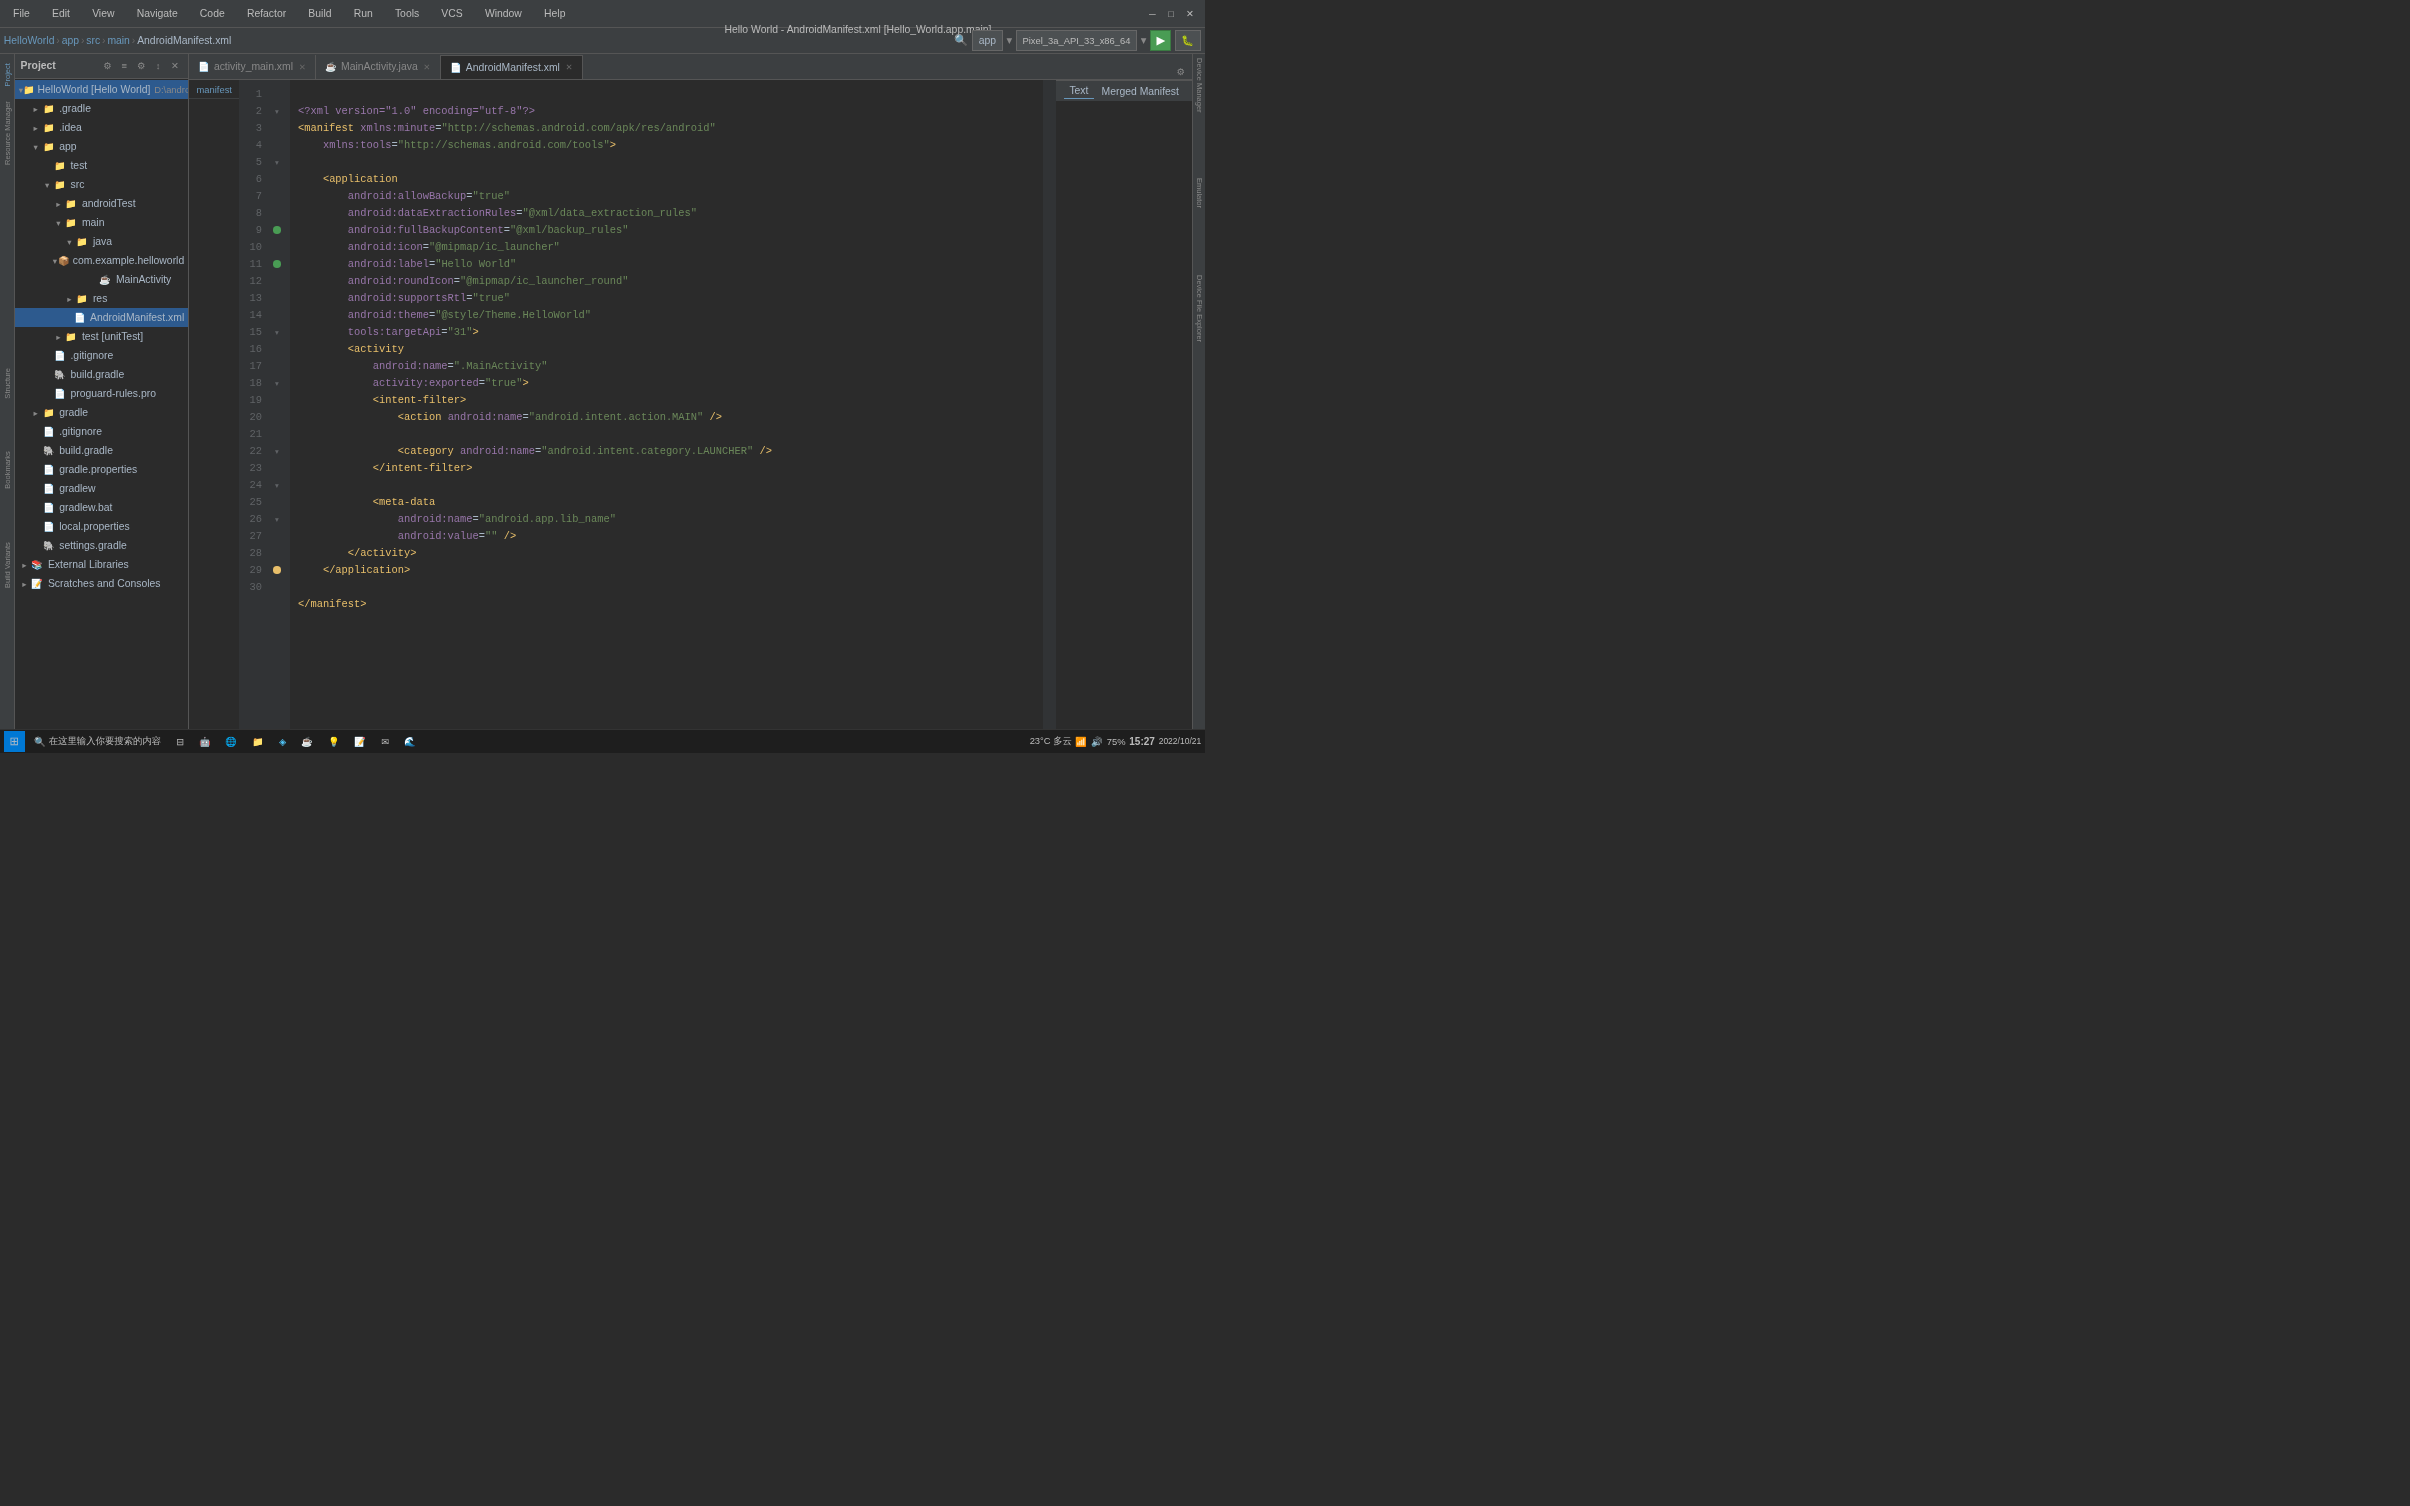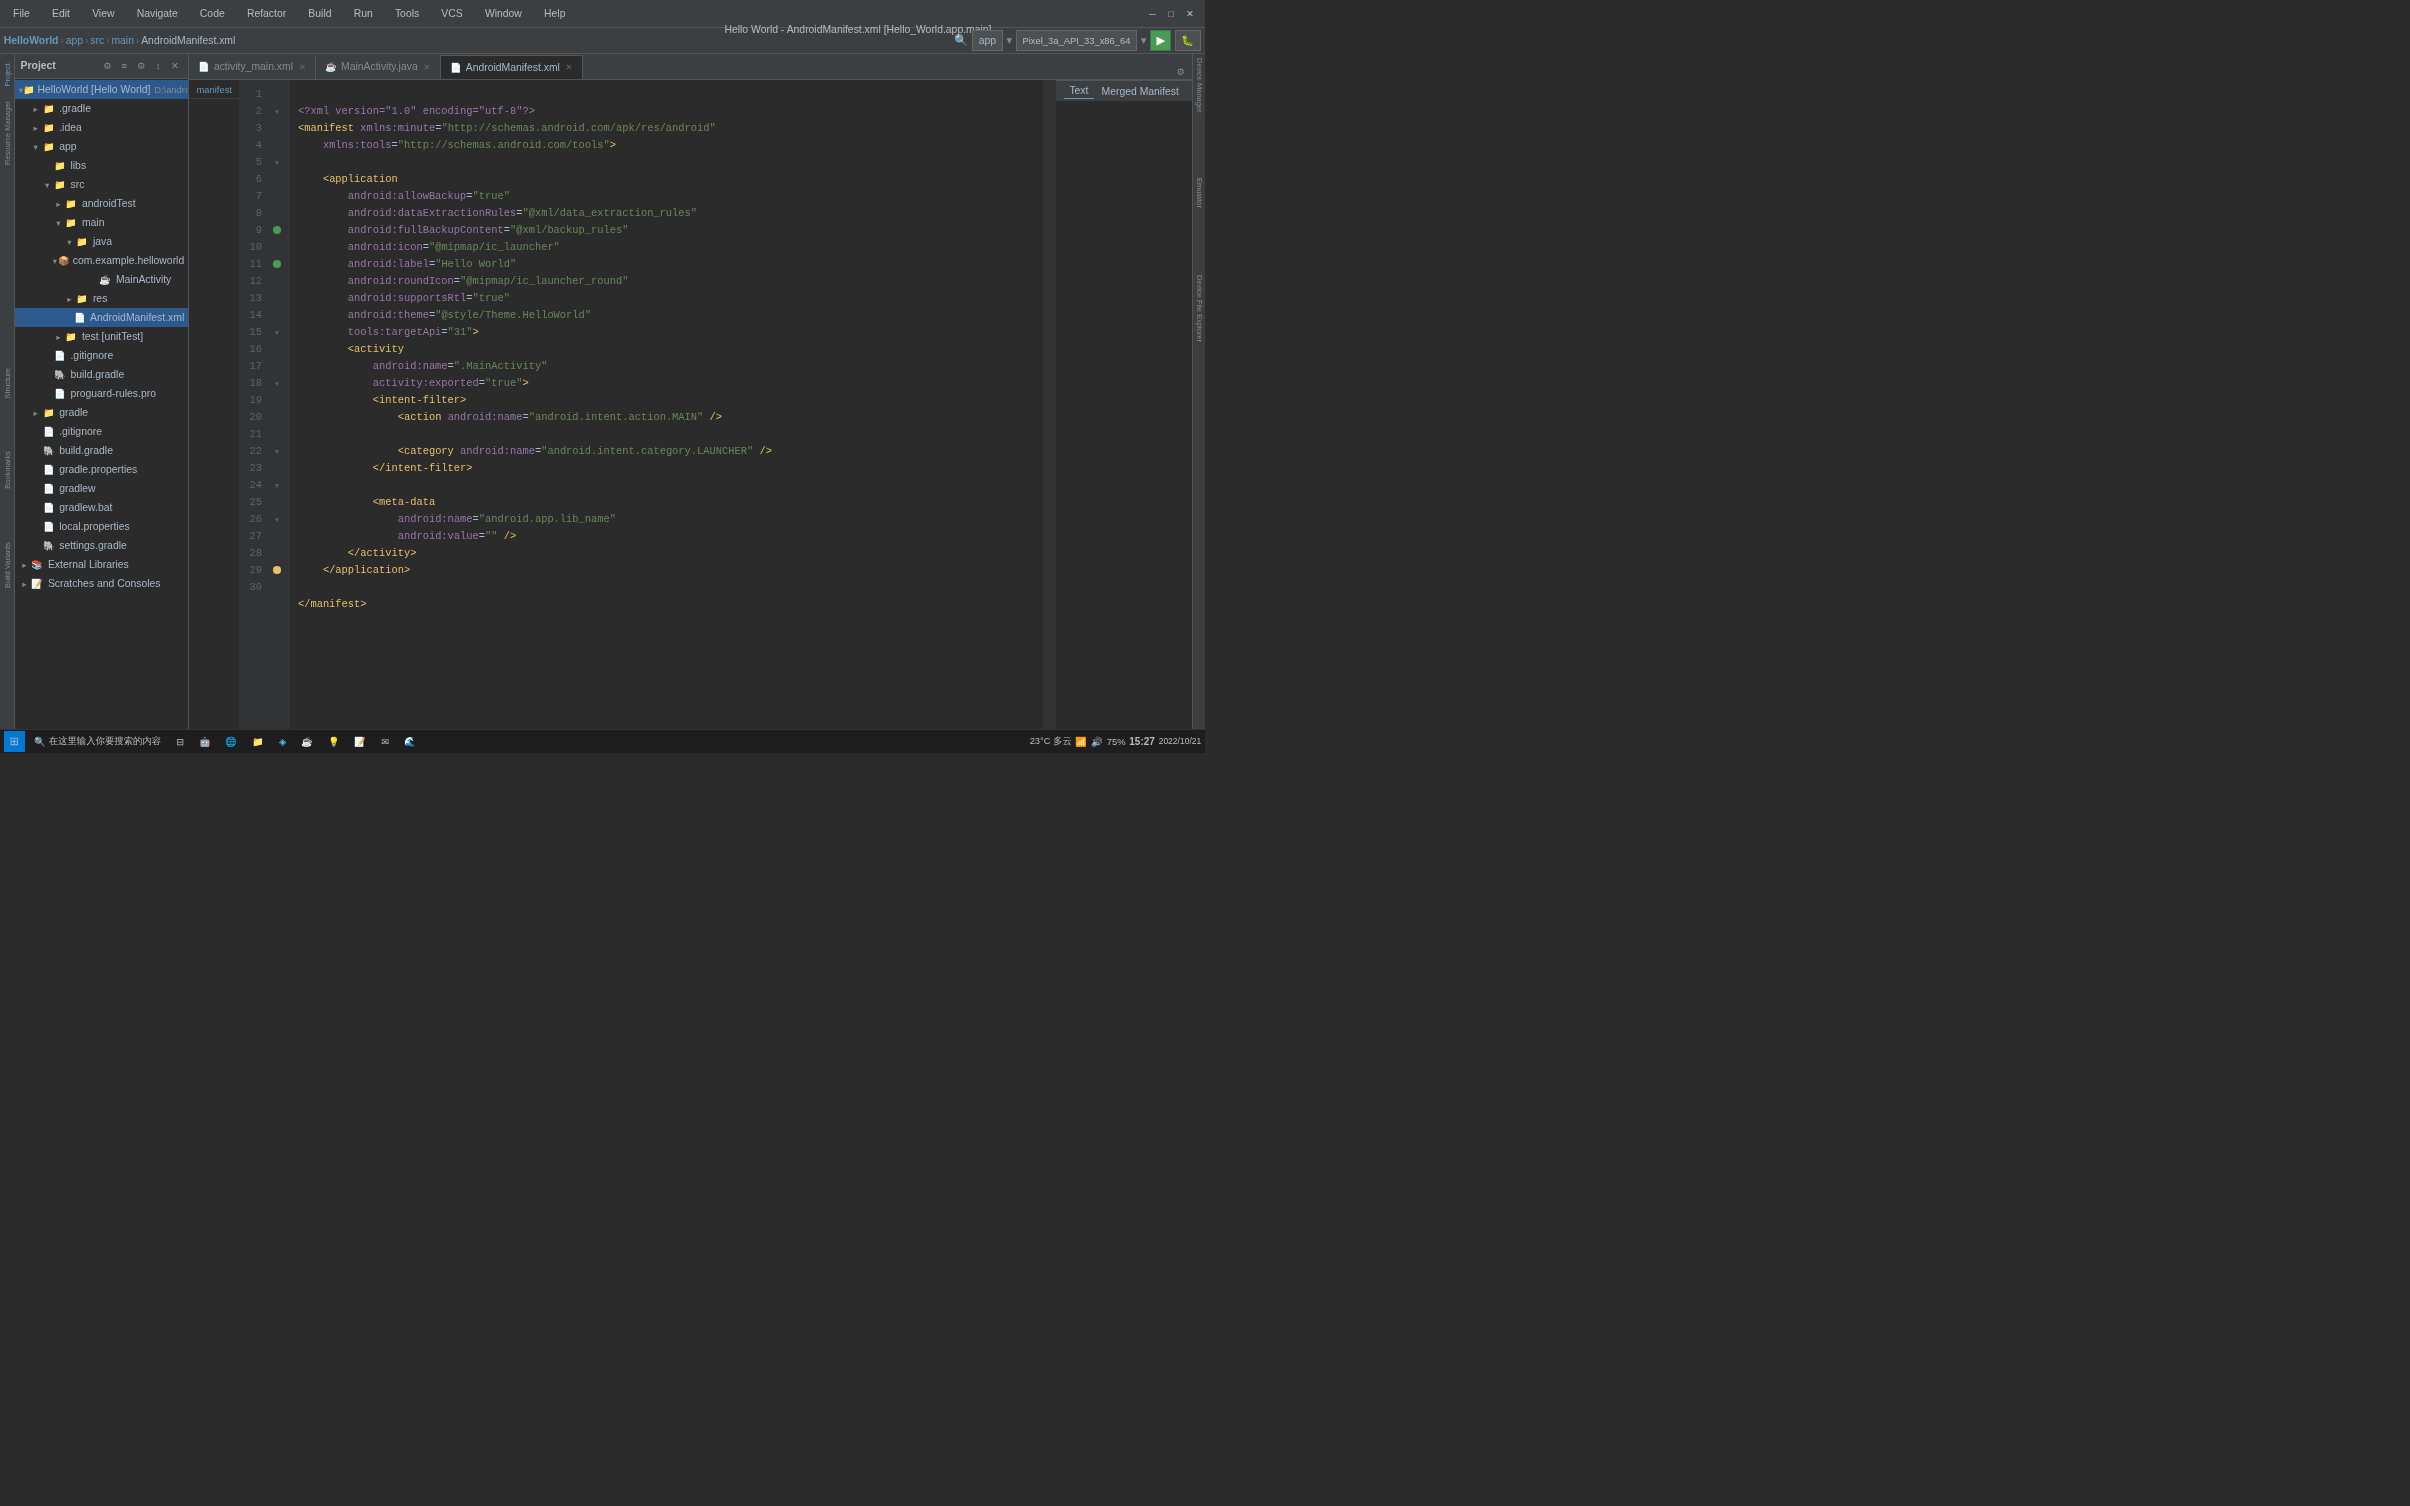--- a/index.html
+++ b/index.html
@@ -447,21 +447,21 @@
   <div class="title-bar-title">Hello World - AndroidManifest.xml [Hello_World.app.main]</div>
   <div class="title-bar-controls">
     <span>─</span>
     <span>□</span>
     <span>✕</span>
   </div>
 </div>
 
 <div class="nav-bar">
   <div class="nav-breadcrumb">
-    <span style="color:#6897bb;font-weight:bold;">HelloWorld</span>
+    <span style="color:#6897bb;font-weight:normal;">HelloWorld</span>
     <span class="sep">›</span>
     <span style="color:#6897bb;">app</span>
     <span class="sep">›</span>
     <span style="color:#6897bb;">src</span>
     <span class="sep">›</span>
     <span style="color:#6897bb;">main</span>
     <span class="sep">›</span>
     <span style="color:#a9b7c6;">AndroidManifest.xml</span>
   </div>
   <div class="nav-toolbar-right">
@@ -524,21 +524,21 @@
         <span class="indent" style="width:11.3px"></span>
         <span class="arrow">▾</span>
         <span class="icon folder-icon">📁</span>
         <span class="label">app</span>
       </div>
 
       <div class="tree-item">
         <span class="indent" style="width:22.6px"></span>
         <span class="arrow"></span>
         <span class="icon folder-icon">📁</span>
-        <span class="label">libs</span>
+        <span class="label">test</span>
       </div>
 
       <div class="tree-item">
         <span class="indent" style="width:22.6px"></span>
         <span class="arrow">▾</span>
         <span class="icon folder-icon">📁</span>
         <span class="label">src</span>
       </div>
 
       <div class="tree-item">

